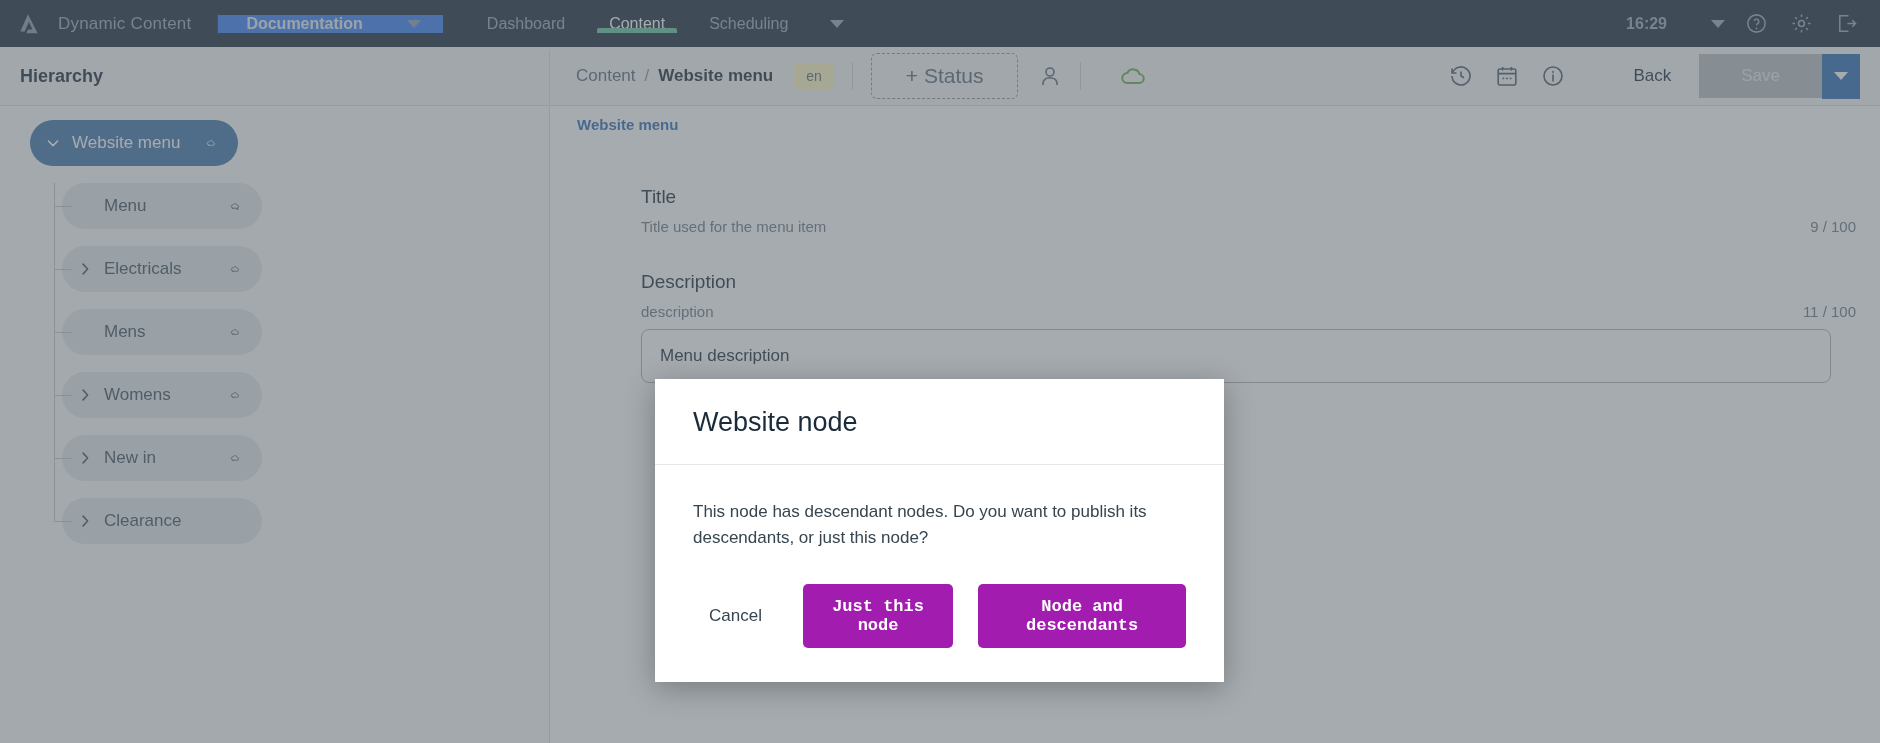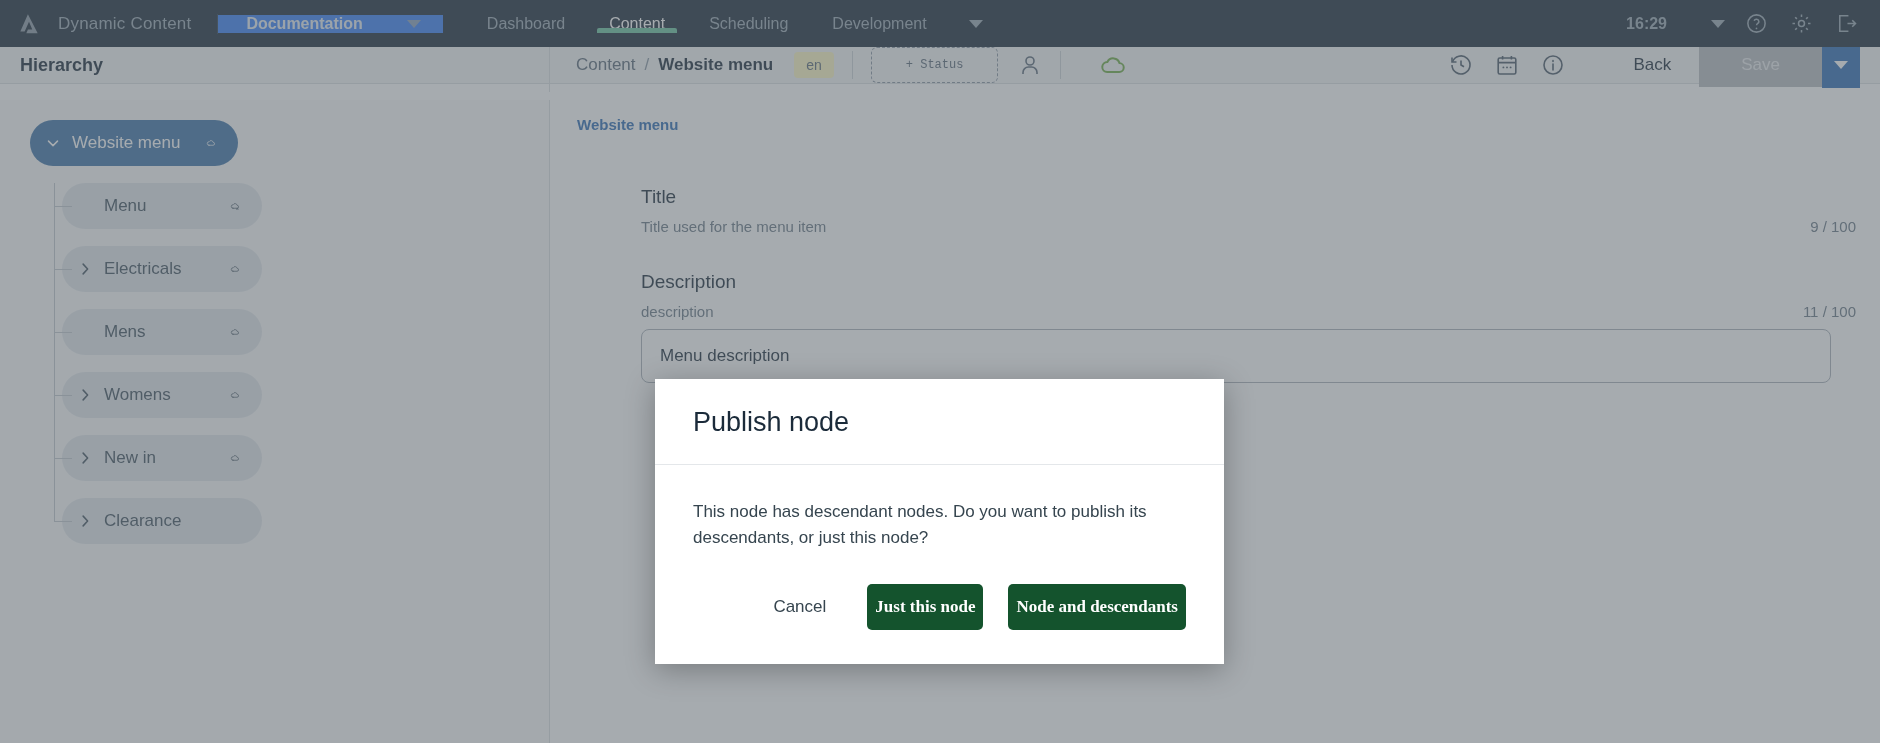--- a/index.html
+++ b/index.html
@@ -97,21 +97,21 @@
     gap: 22px;
     padding-right: 22px;
   }
   .top-icons .ic { width: 23px; height: 23px; color: #9aa8b4; }
 
   
   .subheader {
     position: absolute;
     top: 47px; left: 0;
     width: 1880px;
-    height: 37px;
+    height: 59px;
     background: #f4f5f6;
     border-bottom: 1px solid #dcdfe3;
     display: flex;
     align-items: center;
     z-index: 20;
   }
   .hierarchy-title {
     width: 550px;
     padding-left: 20px;
     color: #1b2b3a;
@@ -143,24 +143,24 @@
   .vdiv {
     width: 1px;
     height: 28px;
     background: #cdd2d8;
     margin: 0 18px;
   }
   .status-btn {
     border: 1px dashed #8a98a5;
     border-radius: 6px;
     color: #5b6b7a;
-    font-size: 12px;
+    font-size: 21px;
     background: transparent;
     padding: 10px 34px;
-    font-family: Liberation Mono, monospace;
+    font-family: Liberation Sans, sans-serif;
     cursor: pointer;
   }
   .user-ic { margin-left: 20px; color: #5b6b7a; width: 24px; height: 24px; }
   .cloud-pub { margin-left: 20px; color: #70ad47; width: 28px; height: 28px; }
   .sub-spacer { flex: 1; }
   .sub-icons { display: flex; align-items: center; gap: 22px; }
   .sub-icons .ic { width: 24px; height: 24px; color: #4a5a69; }
   .back-btn {
     background: transparent;
     border: none;
@@ -341,27 +341,27 @@
   .btn-text {
     background: transparent;
     border: none;
     color: #36454f;
     font-size: 17px;
     font-family: inherit;
     padding: 12px 16px;
     cursor: pointer;
   }
   .btn-primary {
-    background: #14532d;
+    background: #a21caf;
     border: none;
     border-radius: 5px;
     color: #ffffff;
     font-size: 17px;
     font-weight: bold;
-    font-family: Liberation Serif, serif;
+    font-family: Liberation Mono, monospace;
     padding: 13px 8px;
     cursor: pointer;
   }
 </style>
 </head>
 <body>
 
 <div class="topnav">
   <div class="logo-box">
     <svg class="ic" width="26" height="26" viewBox="0 0 24 24">
@@ -377,23 +377,20 @@
   </div>
   <div class="navtabs">
     <div class="navtab">
       <span>Dashboard</span>
     </div>
     <div class="navtab active">
       <span>Content</span>
     </div>
     <div class="navtab">
       <span>Scheduling</span>
-    </div>
-    <div class="navtab">
-      <span>Development</span>
     </div>
     <div class="navtab-caret">
       <span class="caret"></span>
     </div>
   </div>
   <div class="topnav-spacer"></div>
   <div class="clock">
     <span>16:29</span>
   </div>
   <div class="navtab-caret">
@@ -566,21 +563,21 @@
       <input class="text-input" type="text" value="Menu description" style="">
     </div>
 
   </div>
 </div>
 
 <div class="overlay"></div>
 
 <div class="modal">
   <div class="modal-head">
-    <div class="modal-title">Publish node</div>
+    <div class="modal-title">Website node</div>
   </div>
   <div class="modal-body">This node has descendant nodes. Do you want to publish its descendants, or just this node?</div>
   <div class="modal-foot">
     <button class="btn-text">Cancel</button>
     <button class="btn-primary">Just this node</button>
     <button class="btn-primary">Node and descendants</button>
   </div>
 </div>
 
 </body></html>

